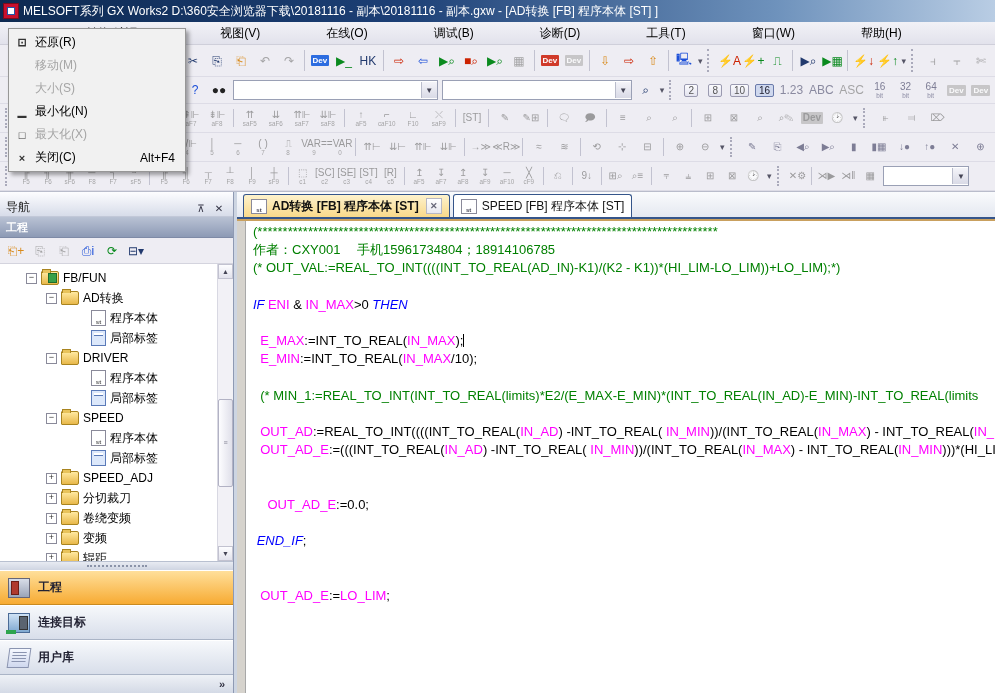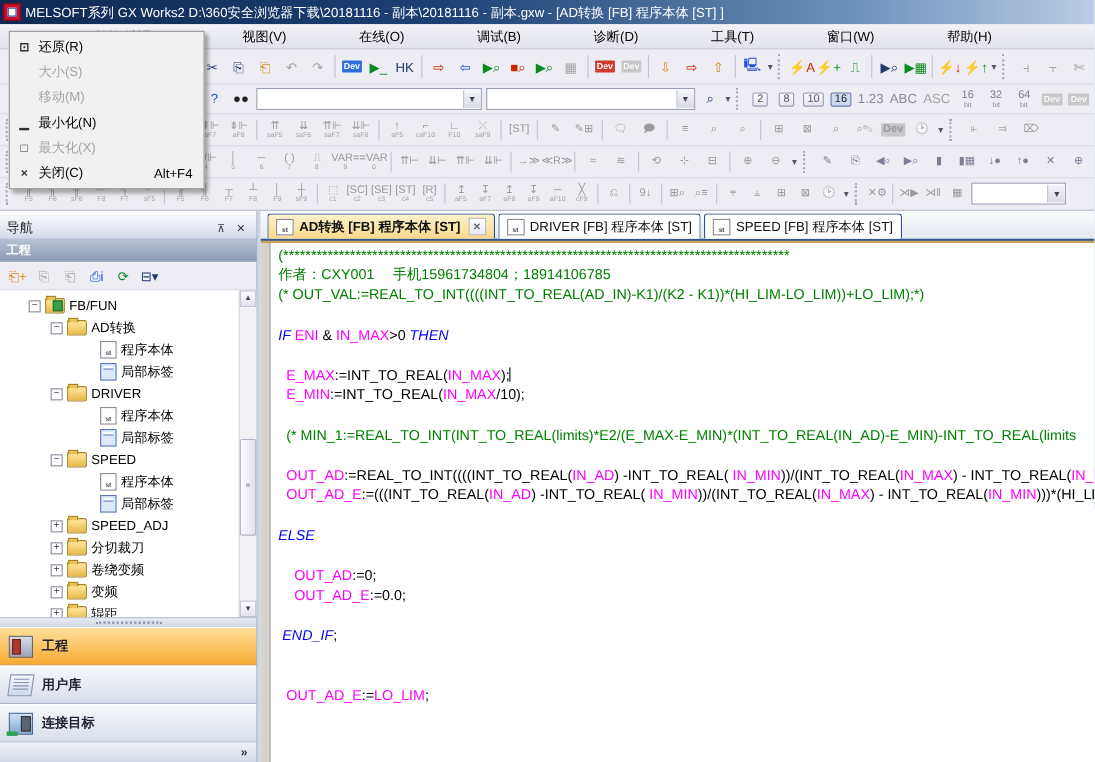--- a/index.html
+++ b/index.html
@@ -808,43 +808,39 @@
       </div>
       <div class="hsplit">
           <div class="dots"></div>
         </div>
       <div id="navbtns">
           <div class="navbtn active">
             <div class="nbicon ic-project"></div>
             <div>工程</div>
           </div>
           <div class="navbtn">
+            <div class="nbicon ic-conn"></div>
+            <div>连接目标</div>
+          </div>
+          <div class="navbtn">
             <div class="nbicon ic-library"></div>
             <div>用户库</div>
-          </div>
-          <div class="navbtn">
-            <div class="nbicon ic-conn"></div>
-            <div>连接目标</div>
           </div>
         </div>
       <div class="navfoot">
           <span>»</span>
         </div>
     </div>
     <div class="vsplitter"></div>
     <div class="editor">
       <div class="tabstrip">
           <div class="tab active">
             <div class="sticon">st</div>
             <div>AD转换 [FB] 程序本体 [ST]</div>
             <div class="tabclose">✕</div>
-          </div>
-          <div class="tab">
-            <div class="sticon">st</div>
-            <div>DRIVER [FB] 程序本体 [ST]</div>
           </div>
           <div class="tab">
             <div class="sticon">st</div>
             <div>SPEED [FB] 程序本体 [ST]</div>
           </div>
         </div>
       <div class="codearea">
         <div class="codemargin"></div>
         <div class="code">
             <div class="cl"><span class="com">(*******************************************************************************************</span></div>
@@ -854,47 +850,45 @@
             <div class="cl"><span class="kw">IF </span><span class="var">ENI</span><span class="op"> &amp; </span><span class="var">IN_MAX</span><span class="op">&gt;0 </span><span class="kw">THEN</span></div>
             <div class="cl"></div>
             <div class="cl"><span class="op">  </span><span class="var">E_MAX</span><span class="op">:=INT_TO_REAL(</span><span class="var">IN_MAX</span><span class="op">);</span><span class="op"></span><span class="caret"></span></div>
             <div class="cl"><span class="op">  </span><span class="var">E_MIN</span><span class="op">:=INT_TO_REAL(</span><span class="var">IN_MAX</span><span class="op">/10);</span></div>
             <div class="cl"></div>
             <div class="cl"><span class="com">  (* MIN_1:=REAL_TO_INT(INT_TO_REAL(limits)*E2/(E_MAX-E_MIN)*(INT_TO_REAL(IN_AD)-E_MIN)-INT_TO_REAL(limits</span></div>
             <div class="cl"></div>
             <div class="cl"><span class="op">  </span><span class="var">OUT_AD</span><span class="op">:=REAL_TO_INT((((INT_TO_REAL(</span><span class="var">IN_AD</span><span class="op">) -INT_TO_REAL( </span><span class="var">IN_MIN</span><span class="op">))/(INT_TO_REAL(</span><span class="var">IN_MAX</span><span class="op">) - INT_TO_REAL(</span><span class="var">IN_MIN</span></div>
             <div class="cl"><span class="op">  </span><span class="var">OUT_AD_E</span><span class="op">:=(((INT_TO_REAL(</span><span class="var">IN_AD</span><span class="op">) -INT_TO_REAL( </span><span class="var">IN_MIN</span><span class="op">))/(INT_TO_REAL(</span><span class="var">IN_MAX</span><span class="op">) - INT_TO_REAL(</span><span class="var">IN_MIN</span><span class="op">)))*(HI_LIM-LO_LIM)+LO_LIM;</span></div>
             <div class="cl"></div>
-            <div class="cl"><span class="kw">ELSE</span></div>
             <div class="cl"></div>
-            <div class="cl"><span class="op">    </span><span class="var">OUT_AD</span><span class="op">:=0;</span></div>
             <div class="cl"><span class="op">    </span><span class="var">OUT_AD_E</span><span class="op">:=0.0;</span></div>
             <div class="cl"></div>
             <div class="cl"><span class="op"> </span><span class="kw">END_IF</span><span class="op">;</span></div>
             <div class="cl"></div>
             <div class="cl"></div>
             <div class="cl"><span class="op">  </span><span class="var">OUT_AD_E</span><span class="op">:=</span><span class="var">LO_LIM</span><span class="op">;</span></div>
           </div>
       </div>
     </div>
   </div>
 </div>
 
 <div class="sysmenu" id="sysmenu">
     <div class="smi">
       <div class="gut">⊡</div>
       <div>还原(R)</div>
     </div>
     <div class="smi disabled">
       <div class="gut"></div>
-      <div>大小(S)</div>
+      <div>移动(M)</div>
     </div>
     <div class="smi disabled">
       <div class="gut"></div>
-      <div>移动(M)</div>
+      <div>大小(S)</div>
     </div>
     <div class="smi">
       <div class="gut">▁</div>
       <div>最小化(N)</div>
     </div>
     <div class="smi disabled">
       <div class="gut">□</div>
       <div>最大化(X)</div>
     </div>
     <div class="smi">

